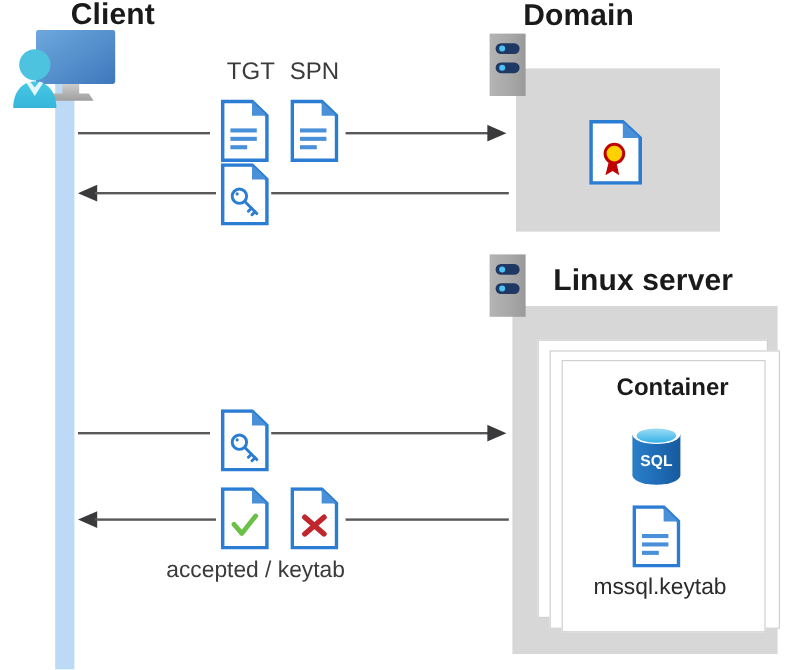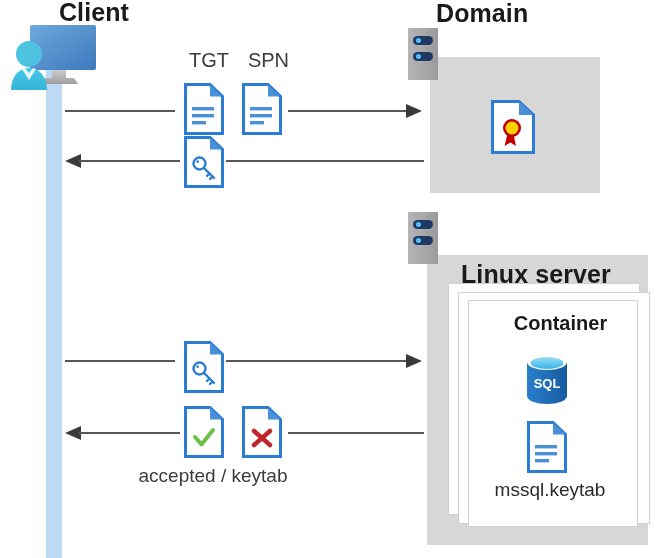--- a/index.html
+++ b/index.html
@@ -81,21 +81,21 @@
 <div class="abs" style="left:184px;top:83px;">
   <svg width="40" height="52" viewBox="0 0 40 52">
     <path d="M1.5 1.5 H26 L38.5 13.5 V50.5 H1.5 Z" fill="#ffffff" stroke="#2b7cd3" stroke-width="3"></path>
     <path d="M26 1.5 L38.5 13.5 H26 Z" fill="#4a90d9"></path>
     <rect x="8" y="24" width="22" height="3.4" fill="#4a90d9"></rect>
     <rect x="8" y="31" width="22" height="3.4" fill="#4a90d9"></rect>
     <rect x="8" y="38" width="14" height="3.4" fill="#4a90d9"></rect>
   </svg>
 </div>
 
-<div class="abs" style="left:235px;top:48px;width:54px;text-align:right;">
+<div class="abs" style="left:235px;top:48px;width:54px;text-align:center;">
   <span class="label-plain">SPN</span>
 </div>
 <div class="abs" style="left:242px;top:83px;">
   <svg width="40" height="52" viewBox="0 0 40 52">
     <path d="M1.5 1.5 H26 L38.5 13.5 V50.5 H1.5 Z" fill="#ffffff" stroke="#2b7cd3" stroke-width="3"></path>
     <path d="M26 1.5 L38.5 13.5 H26 Z" fill="#4a90d9"></path>
     <rect x="8" y="24" width="22" height="3.4" fill="#4a90d9"></rect>
     <rect x="8" y="31" width="22" height="3.4" fill="#4a90d9"></rect>
     <rect x="8" y="38" width="14" height="3.4" fill="#4a90d9"></rect>
   </svg>
@@ -196,21 +196,21 @@
 
 <div class="abs server-ico" style="left:408px;top:212px;">
   <div class="server-bar" style="top:8px;">
       <span class="server-dot"></span>
     </div>
   <div class="server-bar" style="top:24px;">
       <span class="server-dot"></span>
     </div>
 </div>
 
-<div class="abs" style="left:461px;top:222px;width:190px;margin-top:40px;">
+<div class="abs" style="left:461px;top:222px;width:190px;">
   <span class="title-bold">Linux server</span>
 </div>
 
 <div class="abs card" style="left:448px;top:283px;width:190px;height:230px;"></div>
 <div class="abs card" style="left:458px;top:292px;width:190px;height:230px;"></div>
 
 <div class="abs card" style="left:468px;top:300px;width:168px;height:225px;"></div>
 
 <div class="abs" style="left:468px;top:311px;width:185px;text-align:center;">
   <span class="card-title">Container</span>

